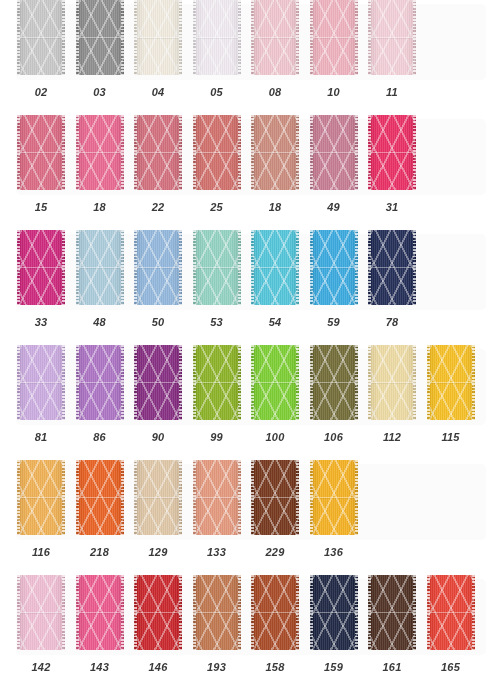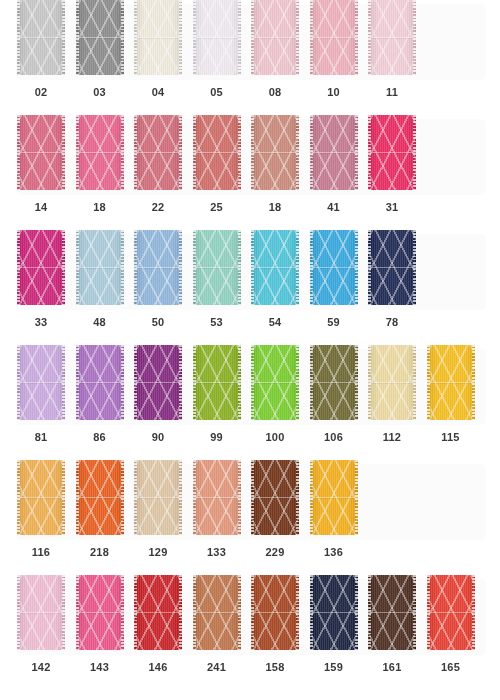--- a/index.html
+++ b/index.html
@@ -15,20 +15,21 @@
     -webkit-font-smoothing: antialiased;
   }
 
   #sheet {
     width: 500px;
     height: 700px;
     position: relative;
     background: #ffffff;
     box-sizing: border-box;
     padding: 0;
+    font-style: italic;
   }
 
   .row {
     position: relative;
     height: 115px;
     box-sizing: border-box;
   }
 
   
   .row-band {
@@ -241,21 +242,21 @@
       <div class="swatches">
         <div class="cell">
           <div class="swatch" style="background-color: rgb(217, 101, 127);">
             <div class="net"></div>
             <div class="grain"></div>
             <div class="shade"></div>
             <div class="seam"></div>
             <div class="picot left"></div>
             <div class="picot right"></div>
           </div>
-          <div class="label">14</div>
+          <div class="label">15</div>
         </div>
         <div class="cell">
           <div class="swatch" style="background-color: rgb(232, 98, 140);">
             <div class="net"></div>
             <div class="grain"></div>
             <div class="shade"></div>
             <div class="seam"></div>
             <div class="picot left"></div>
             <div class="picot right"></div>
           </div>
@@ -296,21 +297,21 @@
         </div>
         <div class="cell">
           <div class="swatch" style="background-color: rgb(196, 119, 143);">
             <div class="net"></div>
             <div class="grain"></div>
             <div class="shade"></div>
             <div class="seam"></div>
             <div class="picot left"></div>
             <div class="picot right"></div>
           </div>
-          <div class="label">41</div>
+          <div class="label">49</div>
         </div>
         <div class="cell">
           <div class="swatch" style="background-color: rgb(232, 38, 94);">
             <div class="net"></div>
             <div class="grain"></div>
             <div class="shade"></div>
             <div class="seam"></div>
             <div class="picot left"></div>
             <div class="picot right"></div>
           </div>
@@ -602,21 +603,21 @@
         </div>
         <div class="cell">
           <div class="swatch" style="background-color: rgb(189, 114, 72);">
             <div class="net"></div>
             <div class="grain"></div>
             <div class="shade"></div>
             <div class="seam"></div>
             <div class="picot left"></div>
             <div class="picot right"></div>
           </div>
-          <div class="label">241</div>
+          <div class="label">193</div>
         </div>
         <div class="cell">
           <div class="swatch" style="background-color: rgb(165, 67, 30);">
             <div class="net"></div>
             <div class="grain"></div>
             <div class="shade"></div>
             <div class="seam"></div>
             <div class="picot left"></div>
             <div class="picot right"></div>
           </div>

